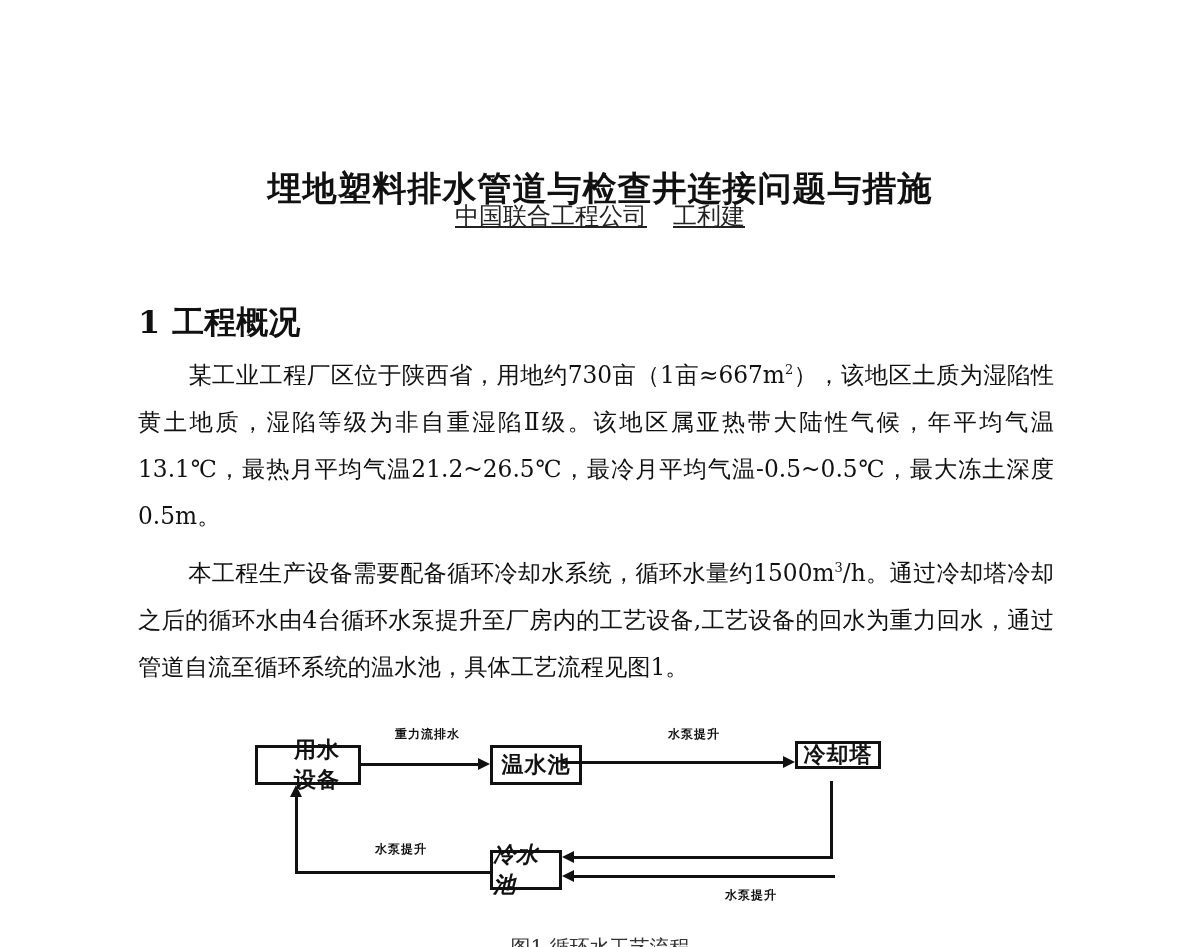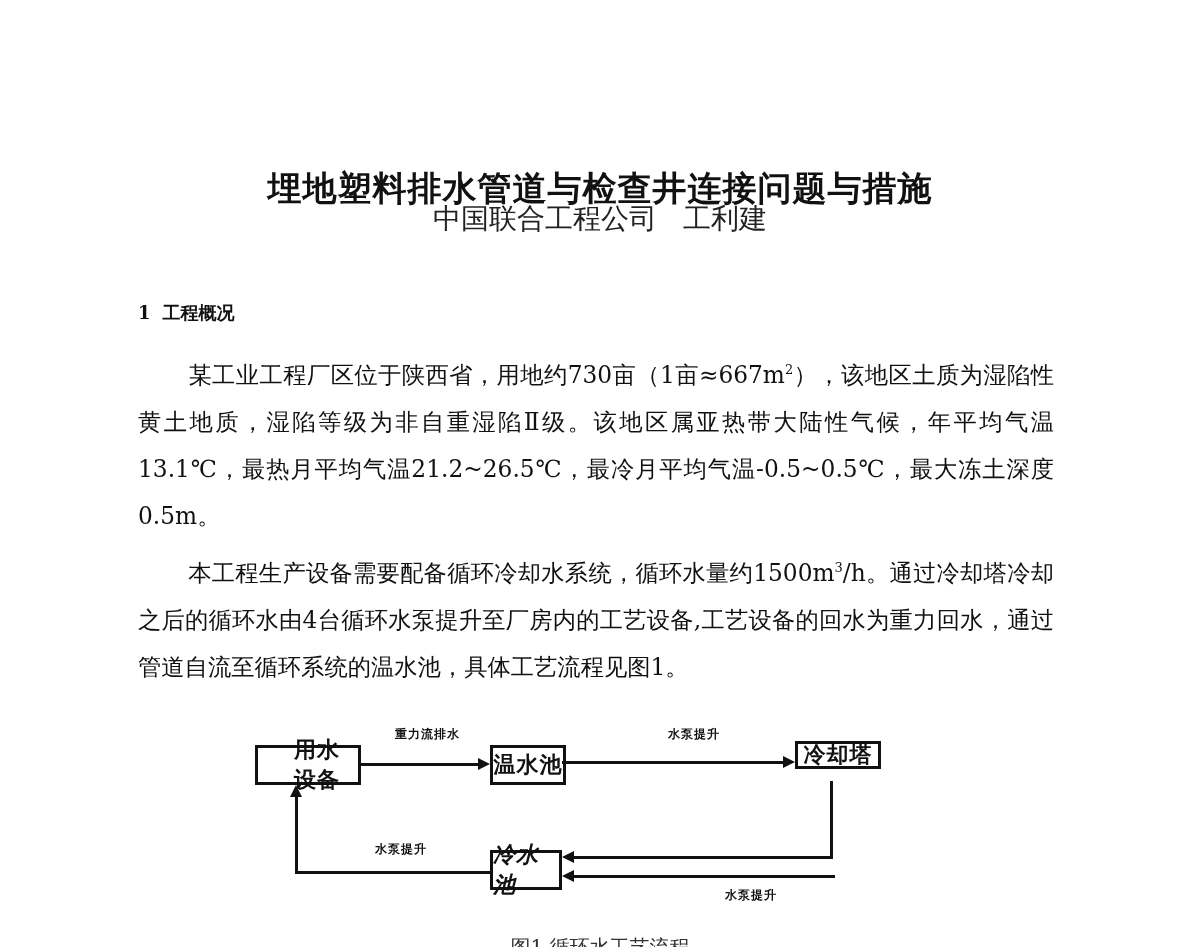--- a/index.html
+++ b/index.html
@@ -10,26 +10,26 @@
     position: relative;
   }
   .title {
     position: absolute; left: 0; width: 1200px; top: 138px;
     text-align: center; font-size: 34px; font-weight: bold;
     font-family: "DejaVu Sans", "Liberation Sans", sans-serif;
     letter-spacing: 1px; color: #111; margin-top: 28px;
   }
   .byline {
     position: absolute; left: 0; width: 1200px; top: 200px;
-    text-align: center; font-size: 28px; color: #222;
+    text-align: center; font-size: 24px; color: #222; text-decoration: underline;
   }
   .byline .gap { display: inline-block; width: 26px; }
   .section-heading {
     position: absolute; left: 138px; top: 301px;
-    font-size: 18px; font-weight: bold;
+    font-size: 32px; font-weight: bold;
     font-family: "DejaVu Sans", "Liberation Sans", sans-serif;
   }
   .section-heading .num { margin-right: 12px; font-family: "DejaVu Serif", serif; }
   .para {
     position: absolute; left: 138px; width: 916px;
     font-size: 23.3px; line-height: 47px; color: #111;
     text-align: justify; text-align-last: left;
   }
   .para .indent { display: inline-block; width: 50px; }
   .p1 { top: 351px; }
@@ -70,21 +70,21 @@
   <span class="num">1</span><span>工程概况</span>
 </div>
 
 <div class="para p1"><span class="indent"></span><span>某工业工程厂区位于陕西省，用地约730亩（1亩≈667m</span><sup>2</sup><span>），该地区土质为湿陷性黄土地质，湿陷等级为非自重湿陷Ⅱ级。该地区属亚热带大陆性气候，年平均气温13.1℃，最热月平均气温21.2~26.5℃，最冷月平均气温-0.5~0.5℃，最大冻土深度0.5m。</span></div>
 
 <div class="para p2"><span class="indent"></span><span>本工程生产设备需要配备循环冷却水系统，循环水量约1500m</span><sup>3</sup><span>/h。通过冷却塔冷却之后的循环水由4台循环水泵提升至厂房内的工艺设备,工艺设备的回水为重力回水，通过管道自流至循环系统的温水池，具体工艺流程见图1。</span></div>
 
 <div class="diagram">
 
   <div class="box" style="left:15px; top:25px; width:106px; height:40px;padding-left:36px;">用水设备</div>
-  <div class="box" style="left:250px; top:25px; width:76px; height:40px;">温水池</div>
+  <div class="box" style="left:250px; top:25px; width:92px; height:40px;">温水池</div>
   <div class="box" style="left:555px; top:21px; width:86px; height:28px;">冷却塔</div>
   <div class="box" style="left:250px; top:130px; width:72px; height:40px;font-style:italic;">冷水池</div>
 
   <div class="line" style="left:121px; top:43px; width:117px; height:3px;"></div>
   <div class="arrow-r" style="left:238px; top:38px;"></div>
   <div class="flow-label" style="left:155px; top:6px;">重力流排水</div>
 
   <div class="line" style="left:322px; top:41px; width:221px; height:3px;"></div>
   <div class="arrow-r" style="left:543px; top:36px;"></div>
   <div class="flow-label" style="left:428px; top:6px;">水泵提升</div>

